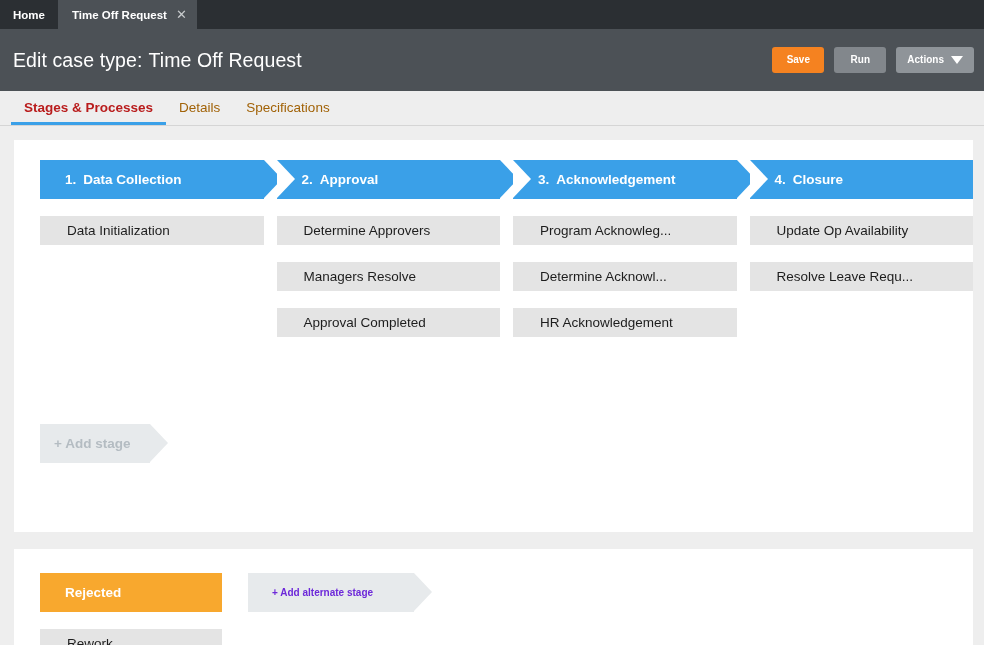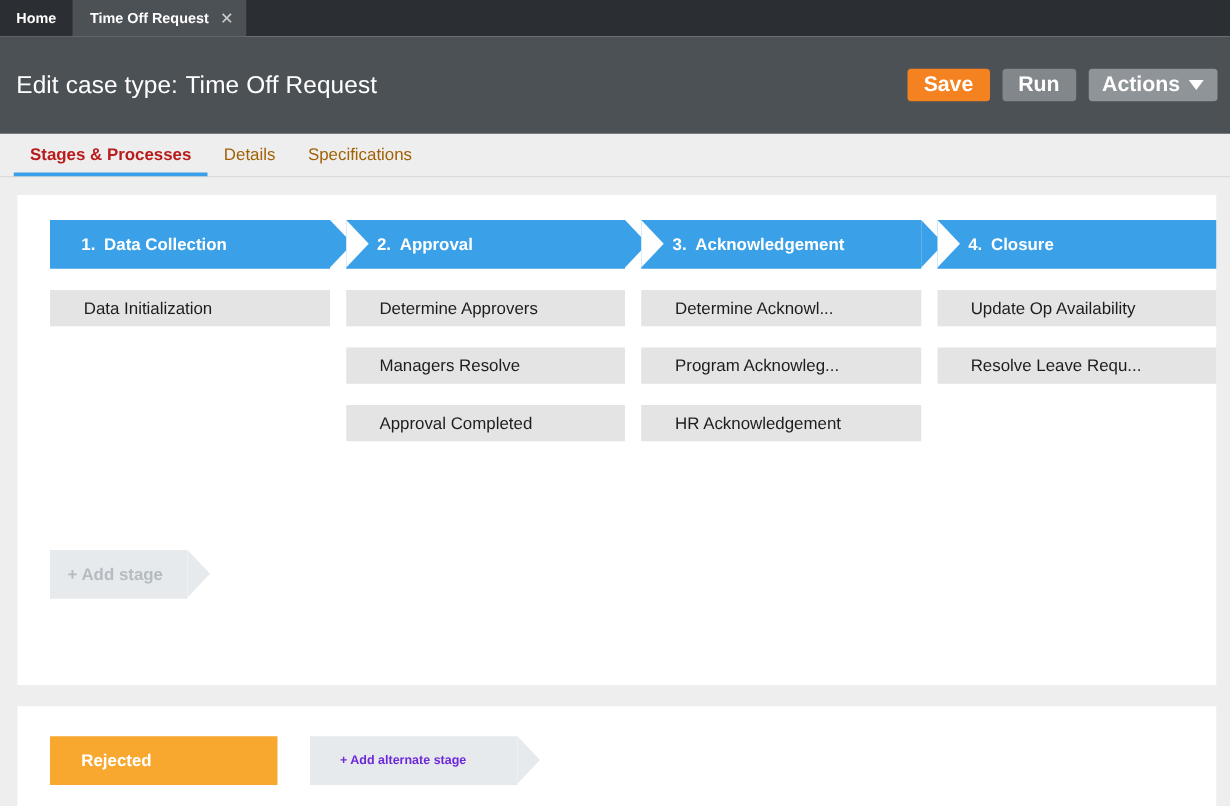--- a/index.html
+++ b/index.html
@@ -33,21 +33,21 @@
   .tab .close-x {
     margin-left: 9px;
     font-size: 13px;
     font-weight: normal;
     color: #c9ccce;
     line-height: 1;
   }
 
   
   .header {
-    height: 78px;
+    height: 62px;
     background: #4c5156;
     display: flex;
     align-items: center;
     padding: 0 10px 0 13px;
     position: relative;
   }
   .header-title {
     font-size: 19.5px;
     color: #ffffff;
     font-weight: normal;
@@ -60,21 +60,21 @@
     align-items: center;
     gap: 10px;
   }
   .btn {
     height: 26px;
     min-width: 52px;
     padding: 0 13px;
     border: none;
     border-radius: 3px;
     font-family: "Liberation Sans", sans-serif;
-    font-size: 17px;
+    font-size: 10px;
     font-weight: bold;
     color: #ffffff;
     cursor: pointer;
     line-height: 26px;
     text-align: center;
     white-space: nowrap;
   }
   .btn-save { background: #f58220; }
   .btn-run  { background: #82878c; }
   .btn-actions {
@@ -306,22 +306,22 @@
         <div class="process">Determine Approvers</div>
         <div class="process">Managers Resolve</div>
         <div class="process">Approval Completed</div>
       </div>
 
       <div class="stage" style="width:228px">
         <div class="stage-header pointed notched">
           <span class="num">3.</span>
           <span>Acknowledgement</span>
         </div>
+        <div class="process">Program Acknowleg...</div>
         <div class="process">Determine Acknowl...</div>
-        <div class="process">Program Acknowleg...</div>
         <div class="process">HR Acknowledgement</div>
       </div>
 
       <div class="stage" style="width:228px">
         <div class="stage-header notched">
           <span class="num">4.</span>
           <span>Closure</span>
         </div>
         <div class="process">Update Op Availability</div>
         <div class="process">Resolve Leave Requ...</div>

